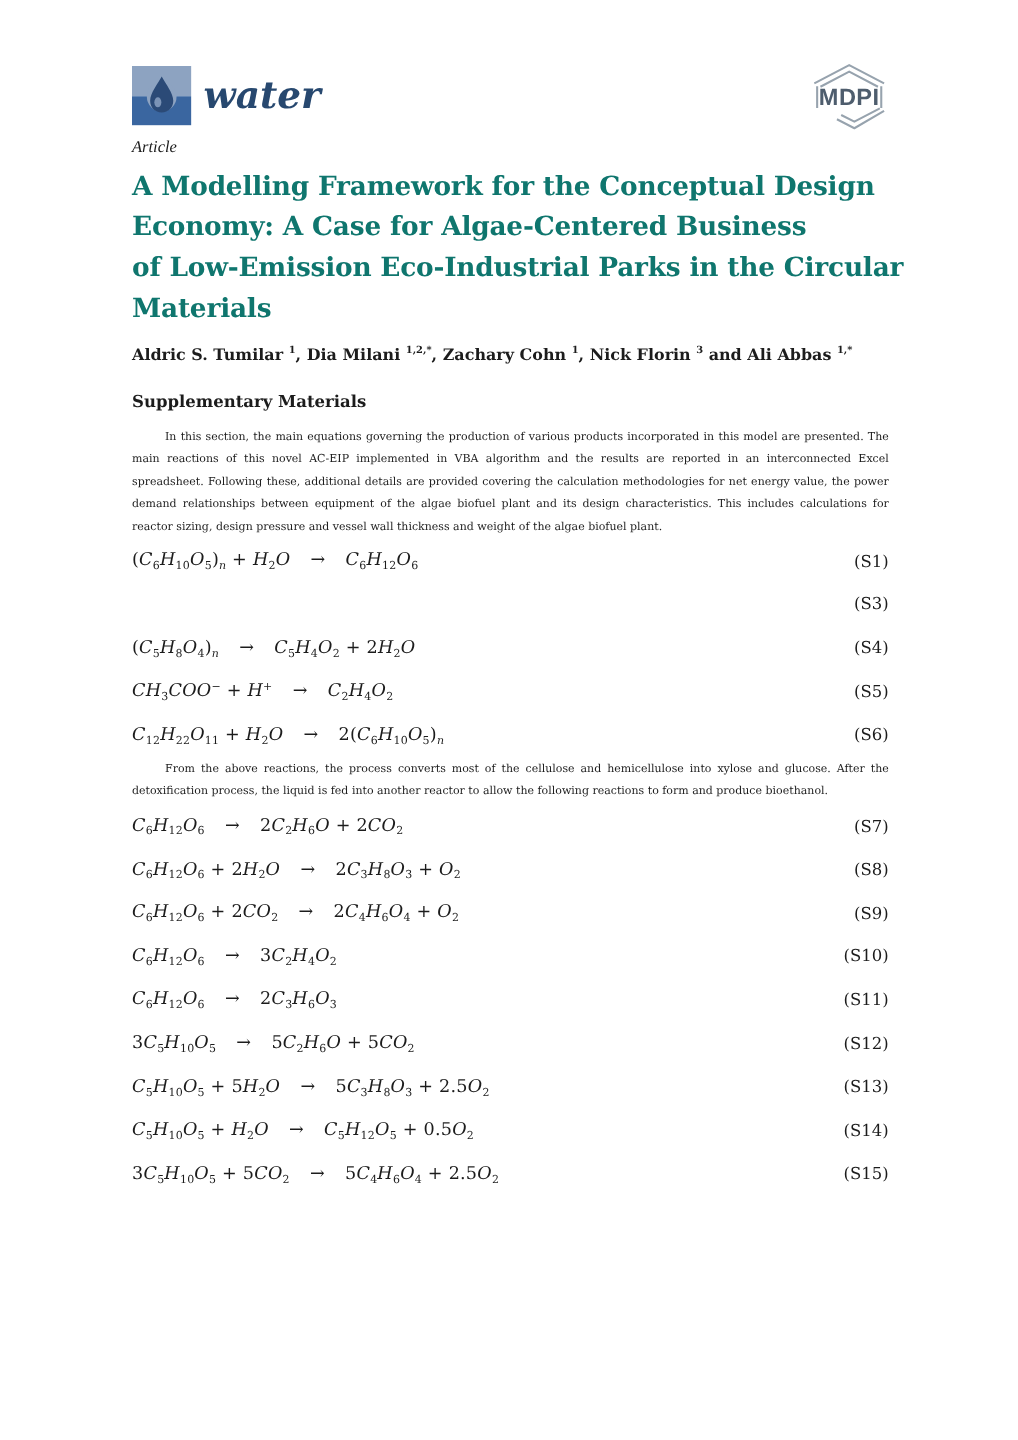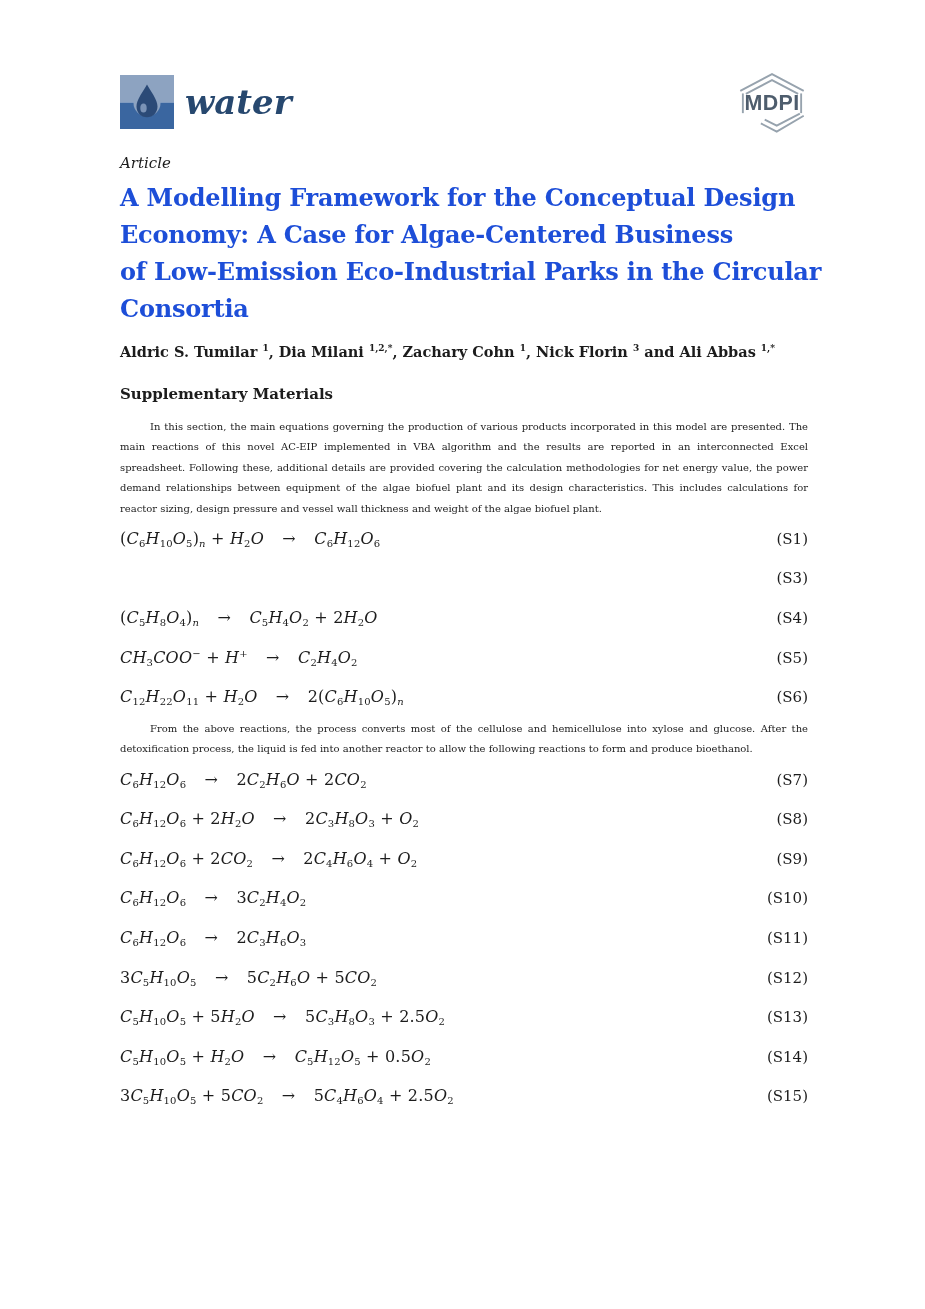--- a/index.html
+++ b/index.html
@@ -1,27 +1,27 @@
 <!DOCTYPE html>
 <html><head>
 <meta charset="utf-8">
 <style>
   html,body{margin:0;padding:0;}
   body{
     width:925px;height:1309px;background:#ffffff;overflow:hidden;
     font-family:"DejaVu Serif", "Liberation Serif", serif;color:#1c1c1c;
   }
   .page{padding:0 117px 0 120px;}
-  .header{padding-top:75px;height:58px;display:flex;justify-content:space-between;align-items:flex-start;}
+  .header{padding-top:60px;height:58px;display:flex;justify-content:space-between;align-items:flex-start;}
   .brand{display:flex;align-items:center;gap:11px;}
   .brand svg{display:block;}
   .brand-name{font-size:34px;font-style:italic;font-weight:bold;color:#27486f;line-height:54px;}
   .mdpi-box{margin-top:-4px;}
-  .article-type{margin-top:21px;font-style:italic;font-size:15px;}
-  .title{margin-top:7px;font-size:24px;font-weight:bold;line-height:37px;letter-spacing:-0.2px;color:#1d4ed8;}
+  .article-type{margin-top:8px;font-style:italic;font-size:15px;font-family:Liberation Serif, serif;}
+  .title{margin-top:7px;font-size:24px;font-weight:bold;line-height:37px;letter-spacing:-0.2px;color:#0f766e;}
   .title-line{white-space:nowrap;}
   .authors{margin-top:16px;font-weight:bold;font-size:14.5px;white-space:nowrap;}
   .authors sup{font-size:9px;}
   .section-heading{margin-top:25px;font-weight:bold;font-size:15px;}
   .para{margin-top:14px;font-size:10px;line-height:20.4px;text-align:justify;text-indent:30px;}
   .eq-block{margin-top:0;}
   .eq-row{position:relative;height:39.6px;display:flex;align-items:center;font-size:16px;}
   .eq-formula{white-space:nowrap;letter-spacing:0.2px;}
   .eq-formula sub{font-size:10px;vertical-align:-3px;font-style:normal;}
   .eq-formula sup{font-size:10px;vertical-align:6px;font-style:normal;}
@@ -58,21 +58,21 @@
       </svg>
     </div>
   </div>
 
   <div class="article-type">Article</div>
 
   <div class="title">
     <div class="title-line">A Modelling Framework for the Conceptual Design</div>
     <div class="title-line">Economy: A Case for Algae-Centered Business</div>
     <div class="title-line">of Low-Emission Eco-Industrial Parks in the Circular</div>
-    <div class="title-line">Consortia</div>
+    <div class="title-line">Materials</div>
   </div>
 
   <div class="authors">Aldric S. Tumilar <sup>1</sup>, Dia Milani <sup>1,2,*</sup>, Zachary Cohn <sup>1</sup>, Nick Florin <sup>3</sup> and Ali Abbas <sup>1,*</sup></div>
 
   <div class="section-heading">Supplementary Materials</div>
 
   <div class="para">In this section, the main equations governing the production of various products incorporated in this model are presented. The main reactions of this novel AC-EIP implemented in VBA algorithm and the results are reported in an interconnected Excel spreadsheet. Following these, additional details are provided covering the calculation methodologies for net energy value, the power demand relationships between equipment of the algae biofuel plant and its design characteristics. This includes calculations for reactor sizing, design pressure and vessel wall thickness and weight of the algae biofuel plant.</div>
 
   <div class="eq-block">
     <div class="eq-row">

